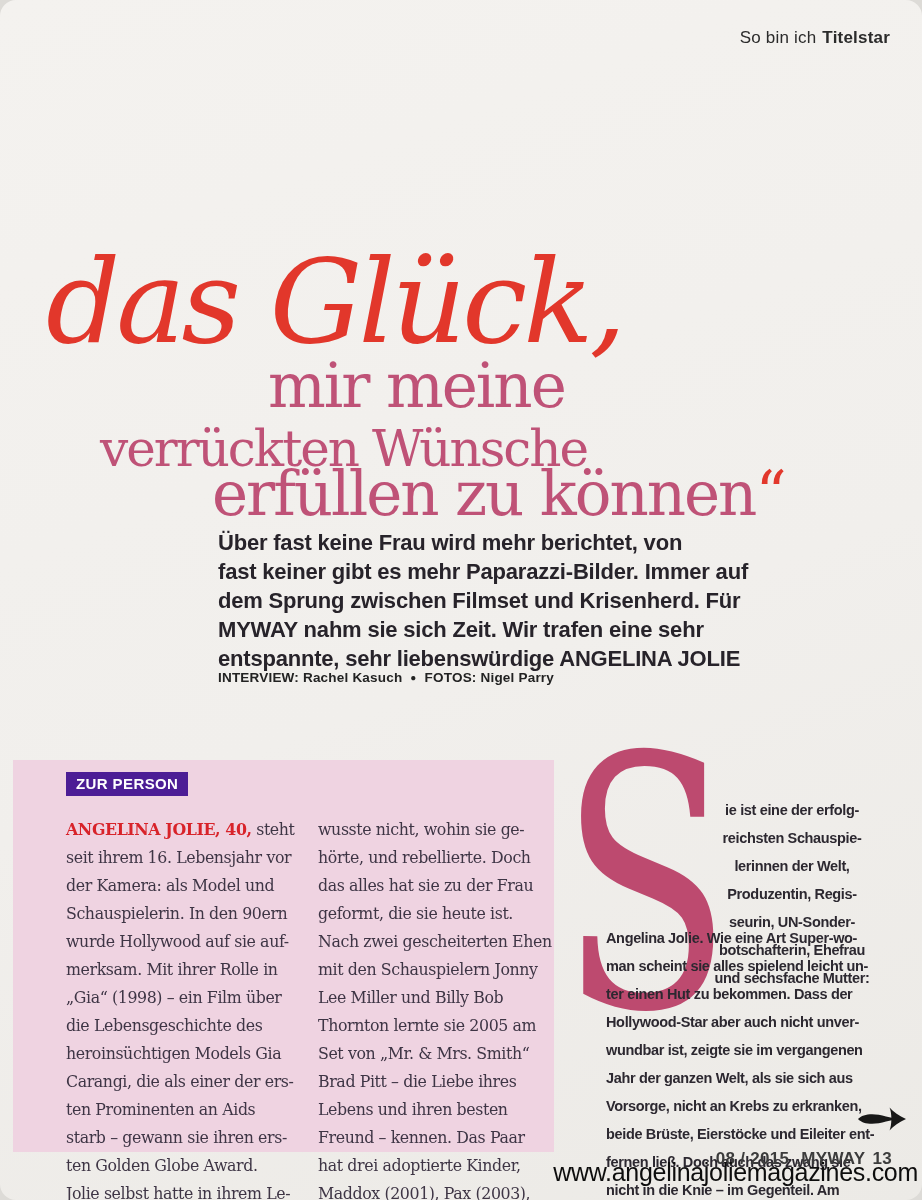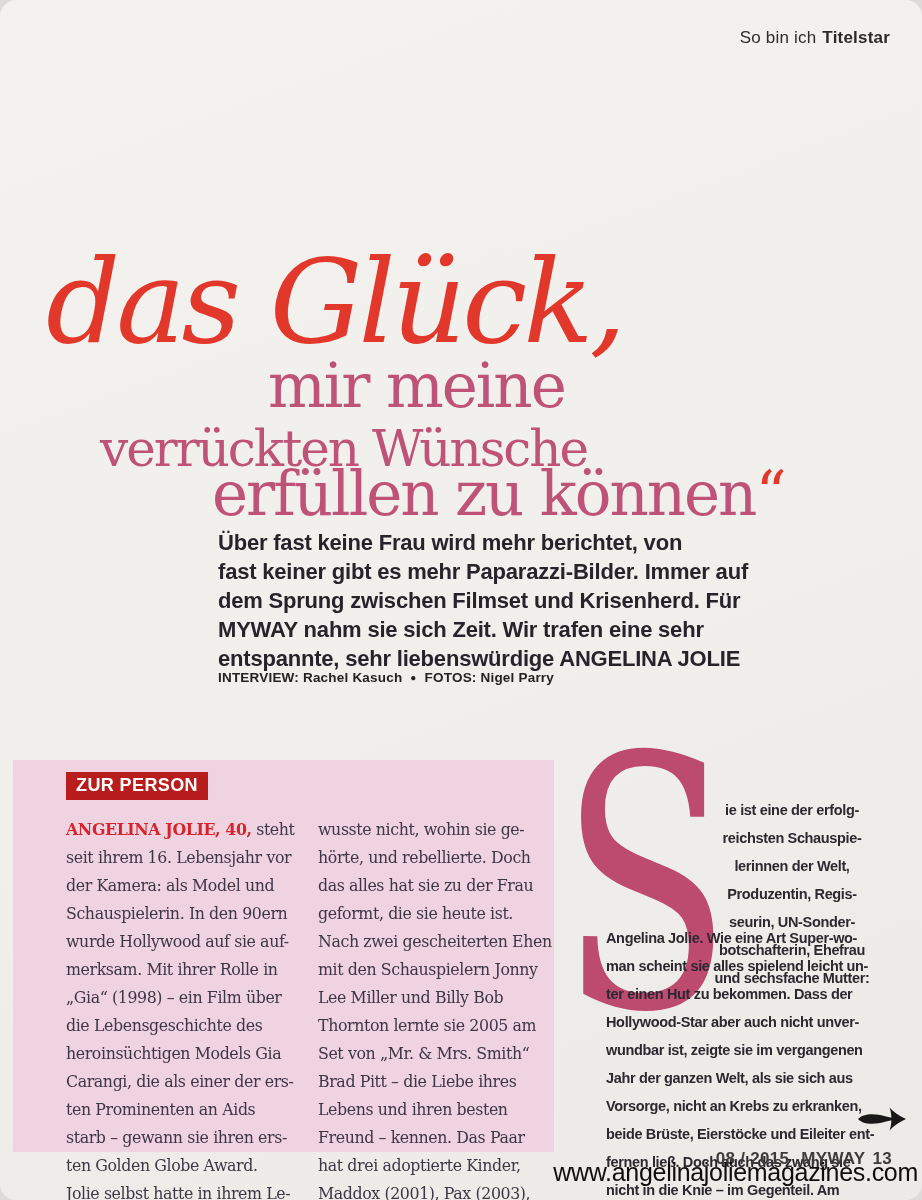--- a/index.html
+++ b/index.html
@@ -32,21 +32,21 @@
   }
   .byline { position:absolute; left:218px; top:670px; font-size:13.5px; font-weight:bold; color:#222; letter-spacing:0.2px; }
   .byline .dot { font-size:10px; margin:0 8px; position:relative; top:-1px; }
   
   .person-box {
     position:absolute; left:13px; top:760px; width:541px; height:392px;
     background:#efd3e1;
   }
   .badge {
     position:absolute; left:53px; top:12px;
-    background:#b91c1c; color:#fff; font-size:18px; font-weight:bold;
+    background:#4c1d95; color:#fff; font-size:15px; font-weight:bold;
     padding:3px 10px 4px; letter-spacing:0.4px;
   }
   .pcol {
     position:absolute; top:40px;
     font-family:"DejaVu Serif","Liberation Serif",serif;
     font-size:15.8px; line-height:28px; color:#3e3545;
     white-space:pre; letter-spacing:-0.4px;
   }
   .pcol-1 { left:53px; width:252px; }
   .pcol-2 { left:305px; width:240px; }

